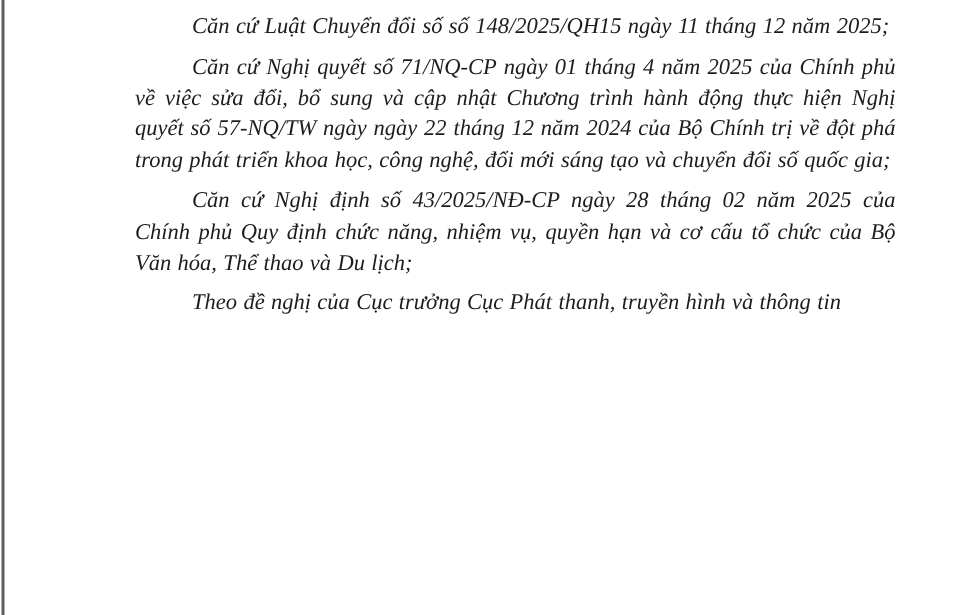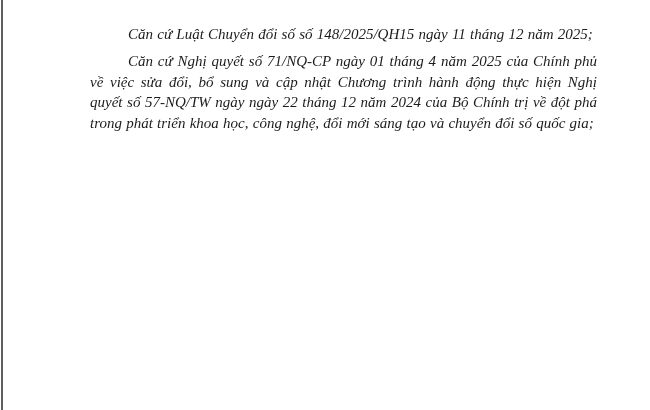--- a/index.html
+++ b/index.html
@@ -21,35 +21,36 @@
     top: 0;
     width: 2px;
     height: 410px;
     background: var(--edge-color, #5f5f5f);
   }
   .content {
     position: absolute;
     left: 90px;
     top: 8px;
     width: 507px;
-    margin-top: 16px;
   }
   .para {
     margin: 0 0 6px 0;
     text-indent: 38px;
     text-align: justify;
     font-style: italic;
     font-size: 15px;
     line-height: 20.8px;
     color: var(--text-color, #1c1c1c);
     word-spacing: 0.5px;
   }
 </style>
 </head>
 <body>
 
 <div class="page">
   <div class="page-edge"></div>
   <div class="content">
     <p class="para">Căn cứ Luật Chuyển đổi số số 148/2025/QH15 ngày 11 tháng 12 năm 2025;</p>
     <p class="para">Căn cứ Nghị quyết số 71/NQ-CP ngày 01 tháng 4 năm 2025 của Chính phủ về việc sửa đổi, bổ sung và cập nhật Chương trình hành động thực hiện Nghị quyết số 57-NQ/TW ngày ngày 22 tháng 12 năm 2024 của Bộ Chính trị về đột phá trong phát triển khoa học, công nghệ, đổi mới sáng tạo và chuyển đổi số quốc gia;</p>
+    <p class="para">Căn cứ Nghị định số 43/2025/NĐ-CP ngày 28 tháng 02 năm 2025 của Chính phủ Quy định chức năng, nhiệm vụ, quyền hạn và cơ cấu tổ chức của Bộ Văn hóa, Thể thao và Du lịch;</p>
+    <p class="para">Theo đề nghị của Cục trưởng Cục Phát thanh, truyền hình và thông tin</p>
   </div>
 </div>
 
 </body></html>

